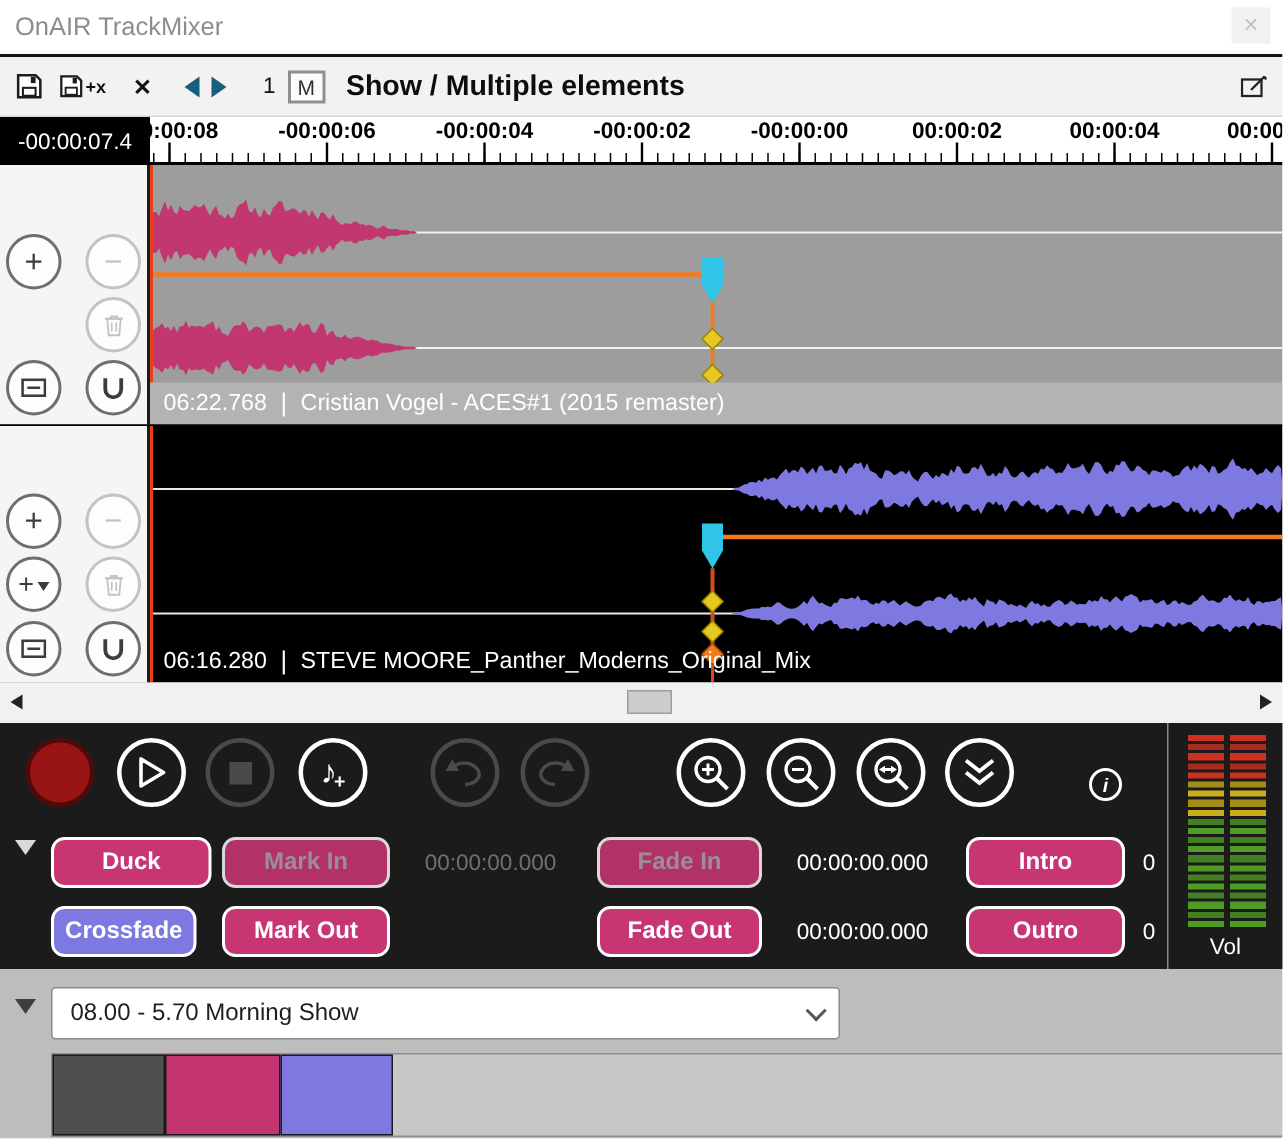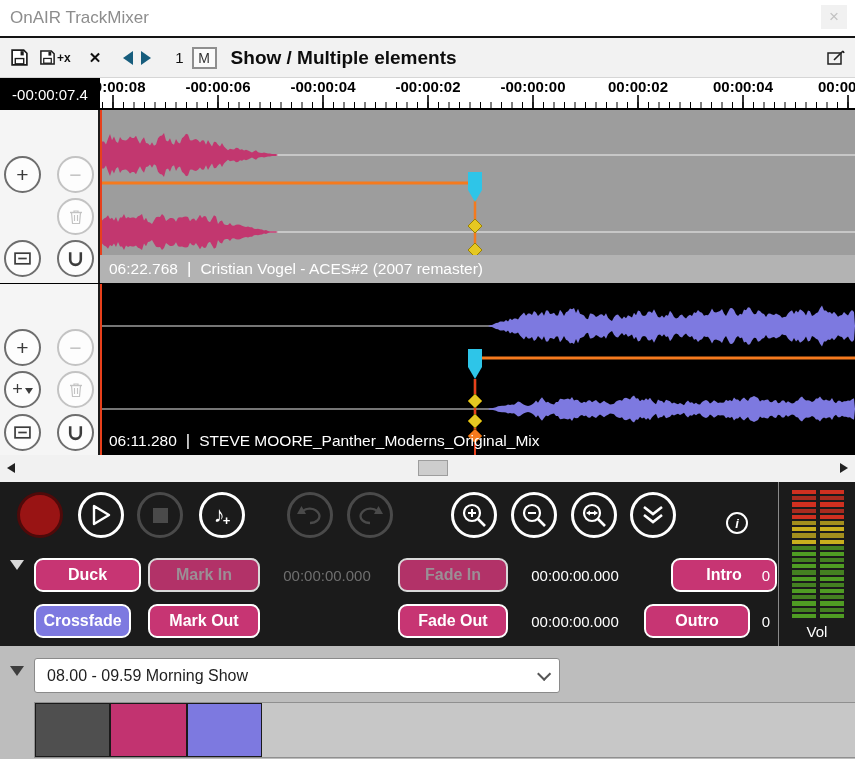--- a/index.html
+++ b/index.html
@@ -292,21 +292,21 @@
         <line x1="0" y1="73" x2="375" y2="73" stroke-width="3" stroke="#f57a1e"></line>
         <line x1="375" y1="90" x2="375" y2="148" stroke-width="2.5" stroke="#f57a1e"></line>
         <polygon points="368,62 382,62 382,80 375,92 368,80" fill="#2ec5e8"></polygon>
         <polygon points="375,109 382,116 375,123 368,116" stroke="#9b8200" fill="#e5c822"></polygon>
         <polygon points="375,133 382,140 375,147 368,140" stroke="#9b8200" fill="#e5c822"></polygon>
       </svg>
       <div class="playhead" style="background: rgb(232, 64, 28);"></div>
       <div class="strip">
         <span>06:22.768</span>
         <span class="div">|</span>
-        <span>Cristian Vogel - ACES#2 (2007 remaster)</span>
+        <span>Cristian Vogel - ACES#1 (2015 remaster)</span>
       </div>
     </div>
   </div>
 
   <div id="track2" class="track">
     <div class="panel">
       <div class="pbtn" style="left:4px;top:45px">+</div>
       <div class="pbtn dis" style="left:57px;top:45px">−</div>
       <div class="pbtn" style="left:4px;top:87px">
         <span class="pdown">
@@ -345,21 +345,21 @@
         <line x1="375" y1="74" x2="755" y2="74" stroke-width="3" stroke="#f57a1e"></line>
         <line x1="375" y1="95" x2="375" y2="150" stroke-width="2.5" stroke="#f57a1e"></line>
         <line x1="375" y1="95" x2="375" y2="172" stroke-width="2" stroke="#e8401c"></line>
         <polygon points="368,65 382,65 382,83 375,95 368,83" fill="#2ec5e8"></polygon>
         <polygon points="375,110 382,117 375,124 368,117" stroke="#9b8200" fill="#e5c822"></polygon>
         <polygon points="375,130 382,137 375,144 368,137" stroke="#9b8200" fill="#e5c822"></polygon>
         <polygon points="375,145 382,152 375,159 368,152" stroke="#a04e00" fill="#f57a1e"></polygon>
       </svg>
       <div class="playhead" style="background: rgb(232, 64, 28);"></div>
       <div class="strip">
-        <span>06:11.280</span>
+        <span>06:16.280</span>
         <span class="div">|</span>
         <span>STEVE MOORE_Panther_Moderns_Original_Mix</span>
       </div>
     </div>
   </div>
 
   <div id="hscroll">
     <span class="sarr l"></span>
     <div id="sthumb"></div>
     <span class="sarr r"></span>
@@ -426,21 +426,21 @@
     </div>
 
     <div id="editrows">
       <div id="erow1" class="erow">
         <span class="coltri" style="top:12px"></span>
         <div class="ebtn" style="left:34px;top:10px;width:107px">Duck</div>
         <div class="ebtn dim" style="left:148px;top:10px;width:112px">Mark In</div>
         <div class="tcode dim" style="left:264px;top:10px;width:126px">00:00:00.000</div>
         <div class="ebtn dim" style="left:398px;top:10px;width:110px">Fade In</div>
         <div class="tcode" style="left:512px;top:10px;width:126px">00:00:00.000</div>
-        <div class="ebtn" style="left:671px;top:10px;width:106px">Intro</div>
+        <div class="ebtn" style="left:644px;top:10px;width:106px">Intro</div>
         <div class="tcode" style="left:756px;top:10px;width:20px">0</div>
       </div>
       <div id="erow2" class="erow">
         <div class="ebtn purple" style="left:34px;top:4px;width:97px">Crossfade</div>
         <div class="ebtn" style="left:148px;top:4px;width:112px">Mark Out</div>
         <div class="ebtn" style="left:398px;top:4px;width:110px">Fade Out</div>
         <div class="tcode" style="left:512px;top:4px;width:126px">00:00:00.000</div>
         <div class="ebtn" style="left:644px;top:4px;width:106px">Outro</div>
         <div class="tcode" style="left:756px;top:4px;width:20px">0</div>
       </div>
@@ -495,21 +495,21 @@
             <div class="vuseg" style="background: rgb(79, 156, 35); opacity: 1;"></div>
           </div>
         </div>
       <div id="vol-label">Vol</div>
     </div>
   </div>
 
   <div id="bottom">
     <span class="coltri2"></span>
     <div id="showselect">
-      <span>08.00 - 09.59 Morning Show</span>
+      <span>08.00 - 5.70 Morning Show</span>
       <span class="chev"></span>
     </div>
     <div id="blockstrip">
       <div class="block" style="width: 75px; background: rgb(79, 79, 79);"></div>
       <div class="block" style="width: 77px; background: rgb(194, 51, 112);"></div>
       <div class="block" style="width: 75px; background: rgb(125, 121, 224);"></div>
     </div>
   </div>
 
 </div>

